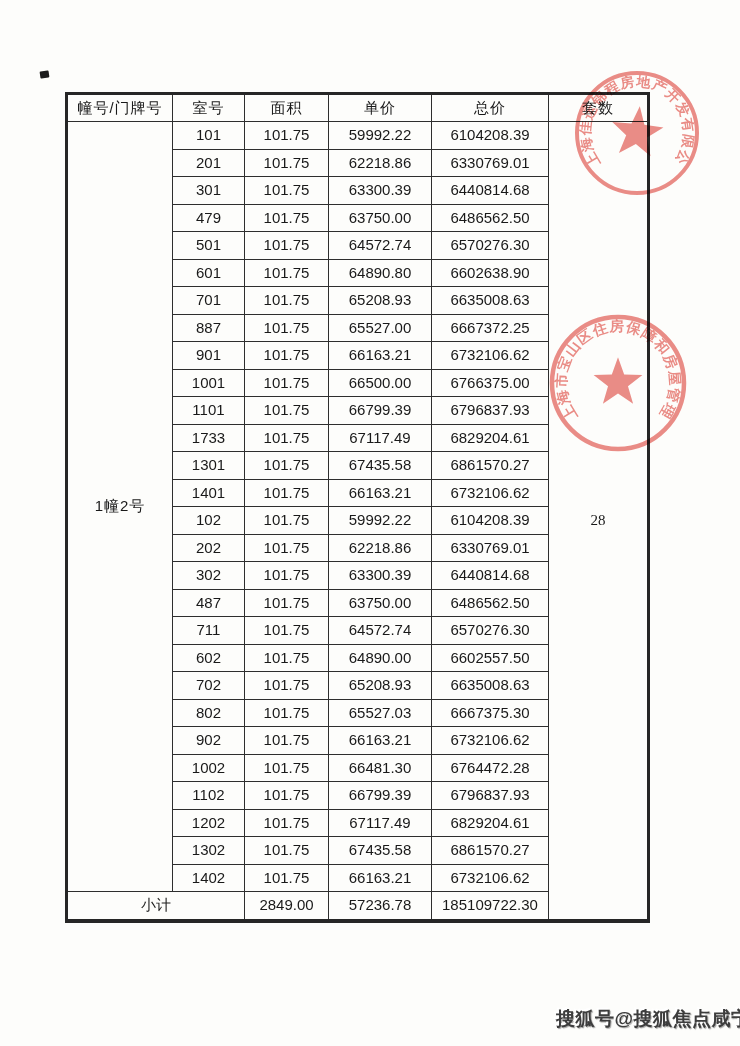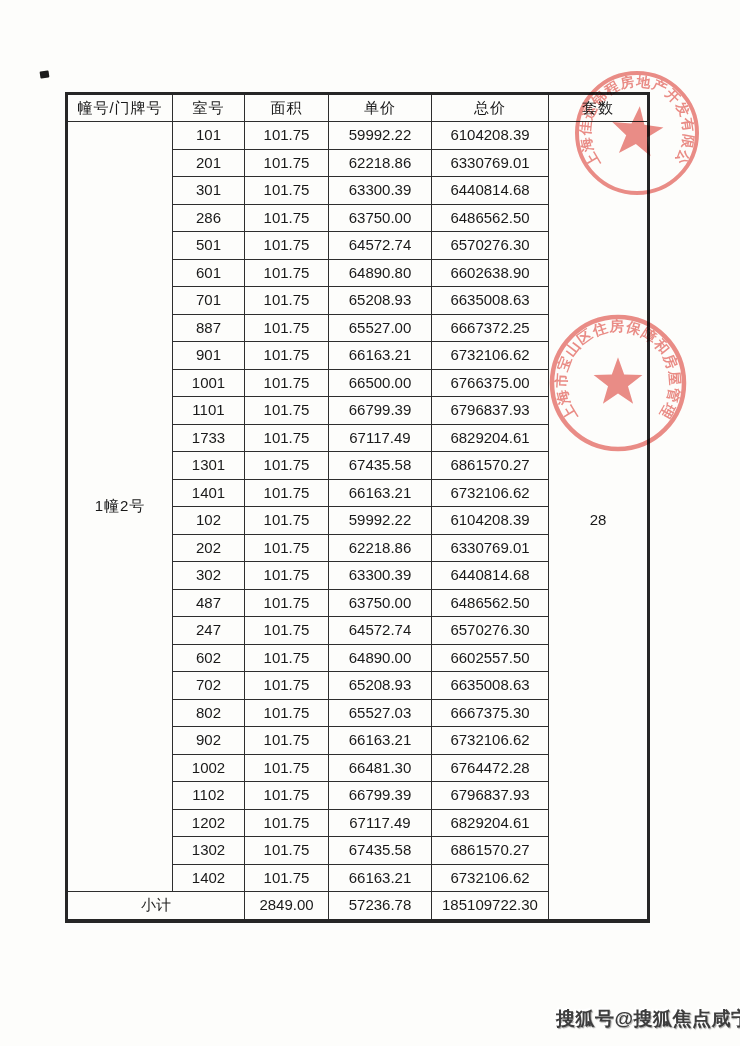--- a/index.html
+++ b/index.html
@@ -21,21 +21,21 @@
   .price-table th, .price-table td {
     border:1.5px solid #2e2e2e; text-align:center; vertical-align:middle;
     padding:0; color:#191919; font-size:15px; line-height:1.1;
     overflow:hidden; white-space:nowrap;
   }
   .price-table thead tr { height:28px; }
   .price-table thead th { font-weight:normal; letter-spacing:1px; }
   .price-table tbody tr.data-row { height:27.5px; }
   .price-table tr.subtotal-row { height:29px; }
   .building-cell { font-weight:normal; letter-spacing:1px; }
-  .count-cell { font-size:15px; }
+  .count-cell { font-size:15px;font-family:Liberation Serif, serif; }
   .stamp {
     position:absolute; mix-blend-mode:multiply; opacity:0.88;
   }
   .stamp text {
     font-family:"Liberation Sans", sans-serif;
     fill:#e97d77; font-weight:bold;
   }
   .watermark {
     position:absolute; left:556px; top:1006px; width:180px;
     font-size:19px; font-weight:bold; letter-spacing:0.5px;
@@ -84,21 +84,21 @@
       <td>62218.86</td>
       <td>6330769.01</td>
     </tr>
         <tr class="data-row">
       <td>301</td>
       <td>101.75</td>
       <td>63300.39</td>
       <td>6440814.68</td>
     </tr>
         <tr class="data-row">
-      <td>286</td>
+      <td>479</td>
       <td>101.75</td>
       <td>63750.00</td>
       <td>6486562.50</td>
     </tr>
         <tr class="data-row">
       <td>501</td>
       <td>101.75</td>
       <td>64572.74</td>
       <td>6570276.30</td>
     </tr>
@@ -174,21 +174,21 @@
       <td>63300.39</td>
       <td>6440814.68</td>
     </tr>
         <tr class="data-row">
       <td>487</td>
       <td>101.75</td>
       <td>63750.00</td>
       <td>6486562.50</td>
     </tr>
         <tr class="data-row">
-      <td>247</td>
+      <td>711</td>
       <td>101.75</td>
       <td>64572.74</td>
       <td>6570276.30</td>
     </tr>
         <tr class="data-row">
       <td>602</td>
       <td>101.75</td>
       <td>64890.00</td>
       <td>6602557.50</td>
     </tr>

